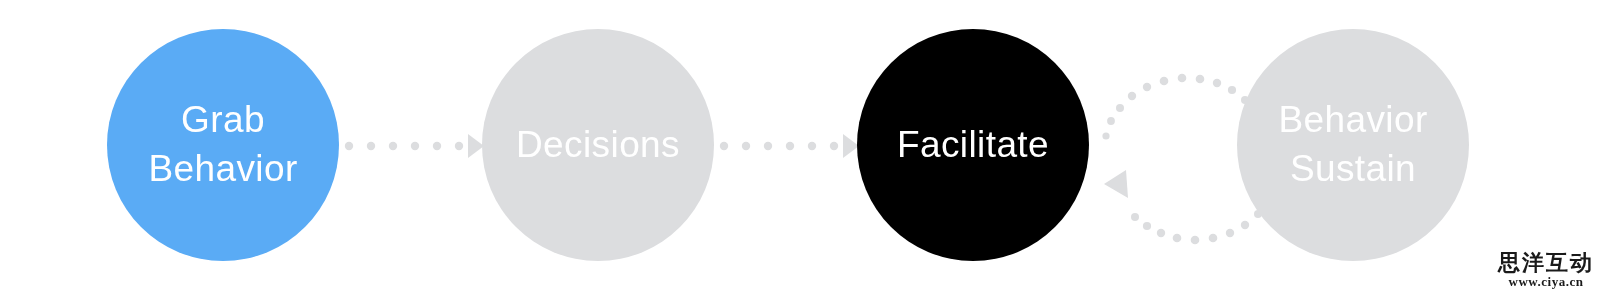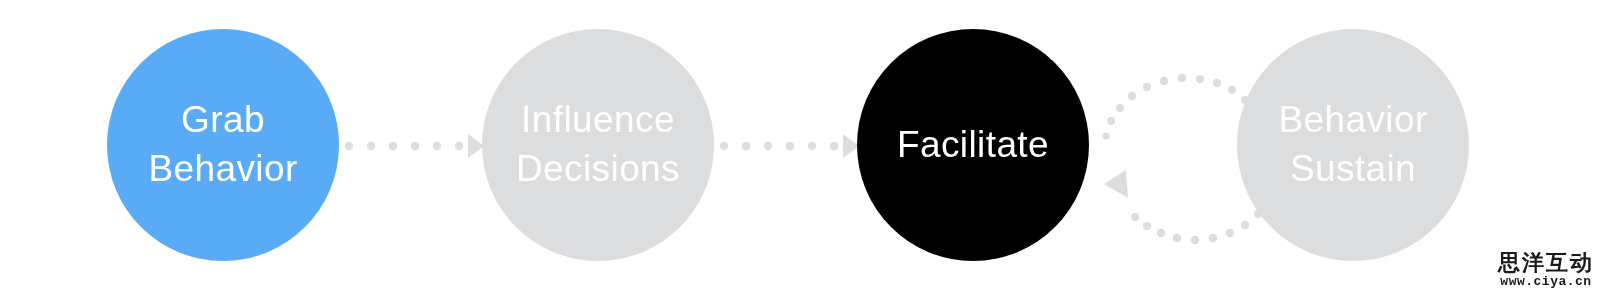--- a/index.html
+++ b/index.html
@@ -58,21 +58,21 @@
     font-family: "DejaVu Sans", sans-serif;
     font-size: 22px;
     font-weight: bold;
     color: #1a1a1a;
     letter-spacing: 2px;
     text-shadow:
       -1px -1px 0 #ffffff, 1px -1px 0 #ffffff,
       -1px  1px 0 #ffffff, 1px  1px 0 #ffffff;
   }
   .wm-url {
-    font-family: Liberation Mono, monospace;
+    font-family: Liberation Serif, serif;
     font-size: 13px;
     font-weight: bold;
     color: #1a1a1a;
     letter-spacing: 0.5px;
     margin-top: 1px;
     text-shadow:
       -1px -1px 0 #ffffff, 1px -1px 0 #ffffff,
       -1px  1px 0 #ffffff, 1px  1px 0 #ffffff;
   }
 </style>
@@ -94,21 +94,20 @@
         <circle cx="49" cy="14" r="4.2"></circle>
         <circle cx="71" cy="14" r="4.2"></circle>
         <circle cx="93" cy="14" r="4.2"></circle>
         <circle cx="115" cy="14" r="4.2"></circle>
         <polygon points="124,2 140,14 124,26"></polygon>
       </g>
     </svg>
   </div>
 
   <div class="node" style="left:482px; top:29px; width:232px; height:232px; background:#dcdddf;">
-    <div class="node-label">Influence</div>
     <div class="node-label">Decisions</div>
   </div>
 
   <div class="connector" style="left:719px; top:132px; width:140px; height:28px;">
     <svg width="140" height="28" viewBox="0 0 140 28">
       <g fill="#dcdddf">
         <circle cx="5" cy="14" r="4.2"></circle>
         <circle cx="27" cy="14" r="4.2"></circle>
         <circle cx="49" cy="14" r="4.2"></circle>
         <circle cx="71" cy="14" r="4.2"></circle>

